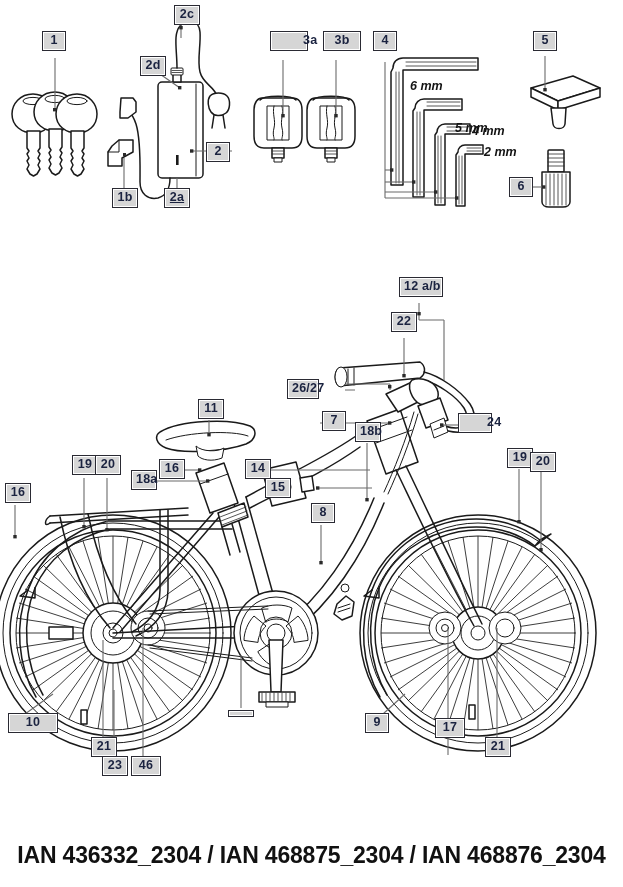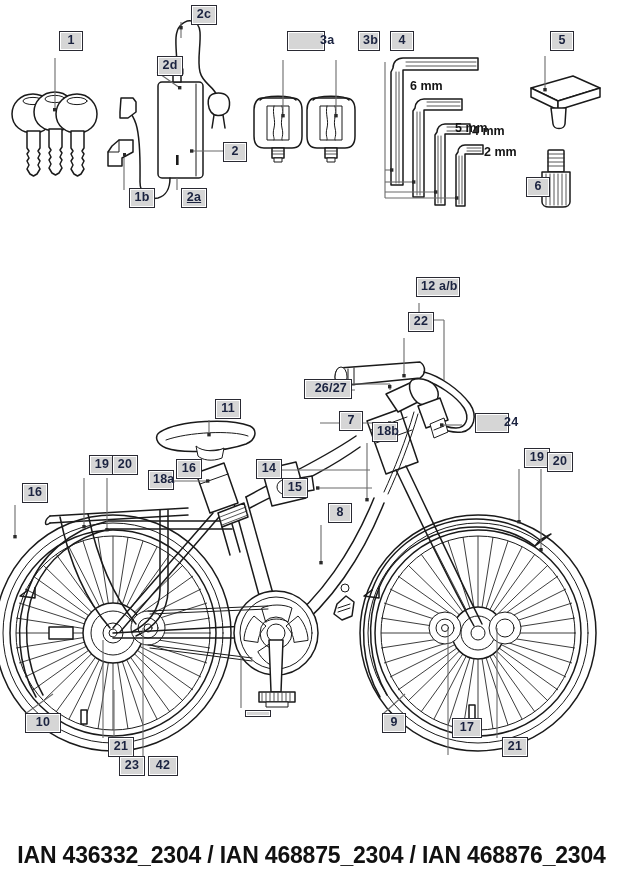--- a/index.html
+++ b/index.html
@@ -19,30 +19,30 @@
     color:#1b2340;
     font-weight:700;
     font-size:12.5px;
     line-height:1;
     padding:2px 4px 3px 4px;
     letter-spacing:.2px;
     white-space:nowrap;
     box-sizing:border-box;
     text-align:center;
     box-shadow:0 0 0 1px #ffffff inset;
-    margin-left:17px;
   }
 
   
   .mm{
     position:absolute;
     font-size:12.5px;
     font-weight:700;
     color:#141414;
     white-space:nowrap;
+    font-style:italic;
   }
 
   
   #ian{
     position:absolute;
     left:0;right:0;
     bottom:18px;
     text-align:center;
     font-size:23px;
     font-weight:700;
@@ -496,47 +496,47 @@
     </g>
   </svg>
 
   <div class="lbl" style="left:42px;top:31px;width:24px;">1</div>
   <div class="lbl" style="left:174px;top:5px;width:26px;">2c</div>
   <div class="lbl" style="left:140px;top:56px;width:26px;">2d</div>
   <div class="lbl" style="left:206px;top:142px;width:24px;">2</div>
   <div class="lbl" style="left:164px;top:188px;width:26px;text-decoration:underline;">2a</div>
   <div class="lbl" style="left:112px;top:188px;width:26px;">1b</div>
   <div class="lbl" style="left:270px;top:31px;width:26px;padding-left:32px;">3a</div>
-  <div class="lbl" style="left:341px;top:31px;width:22px;">3b</div>
+  <div class="lbl" style="left:323px;top:31px;width:38px;">3b</div>
   <div class="lbl" style="left:373px;top:31px;width:24px;">4</div>
   <div class="lbl" style="left:533px;top:31px;width:24px;">5</div>
   <div class="lbl" style="left:509px;top:177px;width:24px;">6</div>
 
   <div class="lbl" style="left:399px;top:277px;width:44px;">12 a/b</div>
   <div class="lbl" style="left:391px;top:312px;width:26px;">22</div>
-  <div class="lbl" style="left:287px;top:379px;width:48px;text-align:right;">26/27</div>
+  <div class="lbl" style="left:287px;top:379px;width:32px;">26/27</div>
   <div class="lbl" style="left:322px;top:411px;width:24px;">7</div>
   <div class="lbl" style="left:355px;top:422px;width:26px;">18b</div>
   <div class="lbl" style="left:458px;top:413px;width:26px;padding-left:28px;">24</div>
   <div class="lbl" style="left:198px;top:399px;width:26px;">11</div>
   <div class="lbl" style="left:159px;top:459px;width:26px;">16</div>
-  <div class="lbl" style="left:239px;top:459px;width:26px;">14</div>
+  <div class="lbl" style="left:245px;top:459px;width:26px;">14</div>
   <div class="lbl" style="left:131px;top:470px;width:26px;">18a</div>
   <div class="lbl" style="left:265px;top:478px;width:26px;">15</div>
   <div class="lbl" style="left:311px;top:503px;width:24px;">8</div>
   <div class="lbl" style="left:5px;top:483px;width:26px;">16</div>
   <div class="lbl" style="left:72px;top:455px;width:26px;">19</div>
   <div class="lbl" style="left:95px;top:455px;width:26px;">20</div>
   <div class="lbl" style="left:507px;top:448px;width:26px;">19</div>
   <div class="lbl" style="left:530px;top:452px;width:26px;">20</div>
-  <div class="lbl" style="left:8px;top:713px;width:36px;">10</div>
+  <div class="lbl" style="left:8px;top:713px;width:50px;">10</div>
   <div class="lbl" style="left:365px;top:713px;width:24px;">9</div>
   <div class="lbl" style="left:91px;top:737px;width:26px;">21</div>
   <div class="lbl" style="left:102px;top:756px;width:26px;">23</div>
-  <div class="lbl" style="left:131px;top:756px;width:30px;">42</div>
+  <div class="lbl" style="left:131px;top:756px;width:30px;">46</div>
   <div class="lbl" style="left:435px;top:718px;width:30px;">17</div>
   <div class="lbl" style="left:485px;top:737px;width:26px;">21</div>
   <div class="lbl" style="left:228px;top:710px;width:26px;"></div>
 
   <svg style="position:absolute;left:0;top:0;width:623px;height:887px;pointer-events:none;">
     <line x1="241" y1="708" x2="241" y2="655" style="stroke:#6b6b6b;stroke-width:1.1;"></line>
   </svg>
 
   <div id="ian">IAN 436332_2304 / IAN 468875_2304 / IAN 468876_2304</div>
 <div class="mm" style="left: 410px; top: 79px;">6 mm</div>

